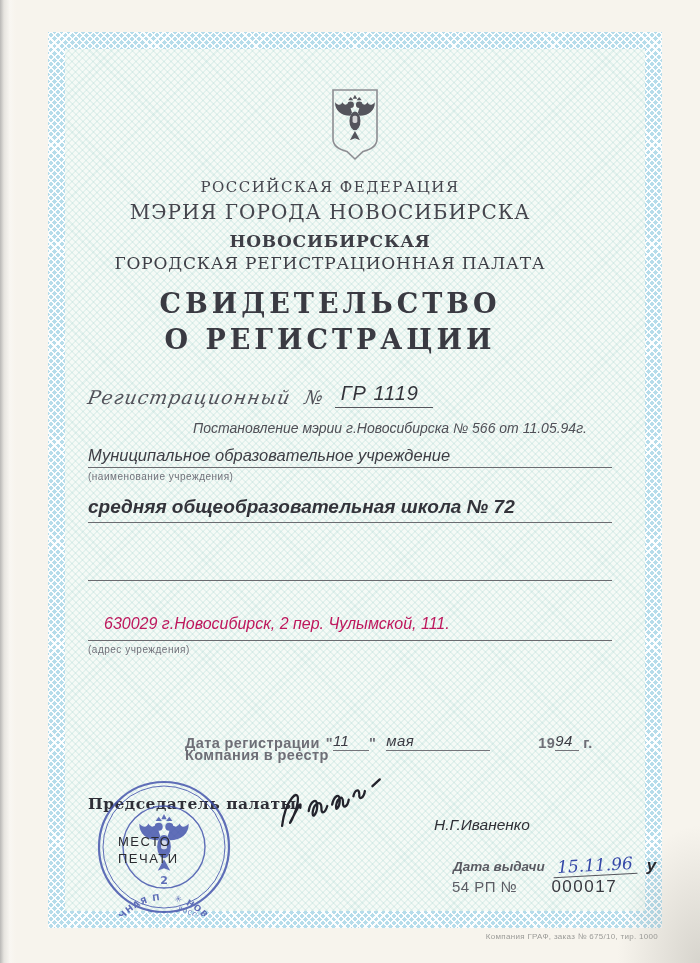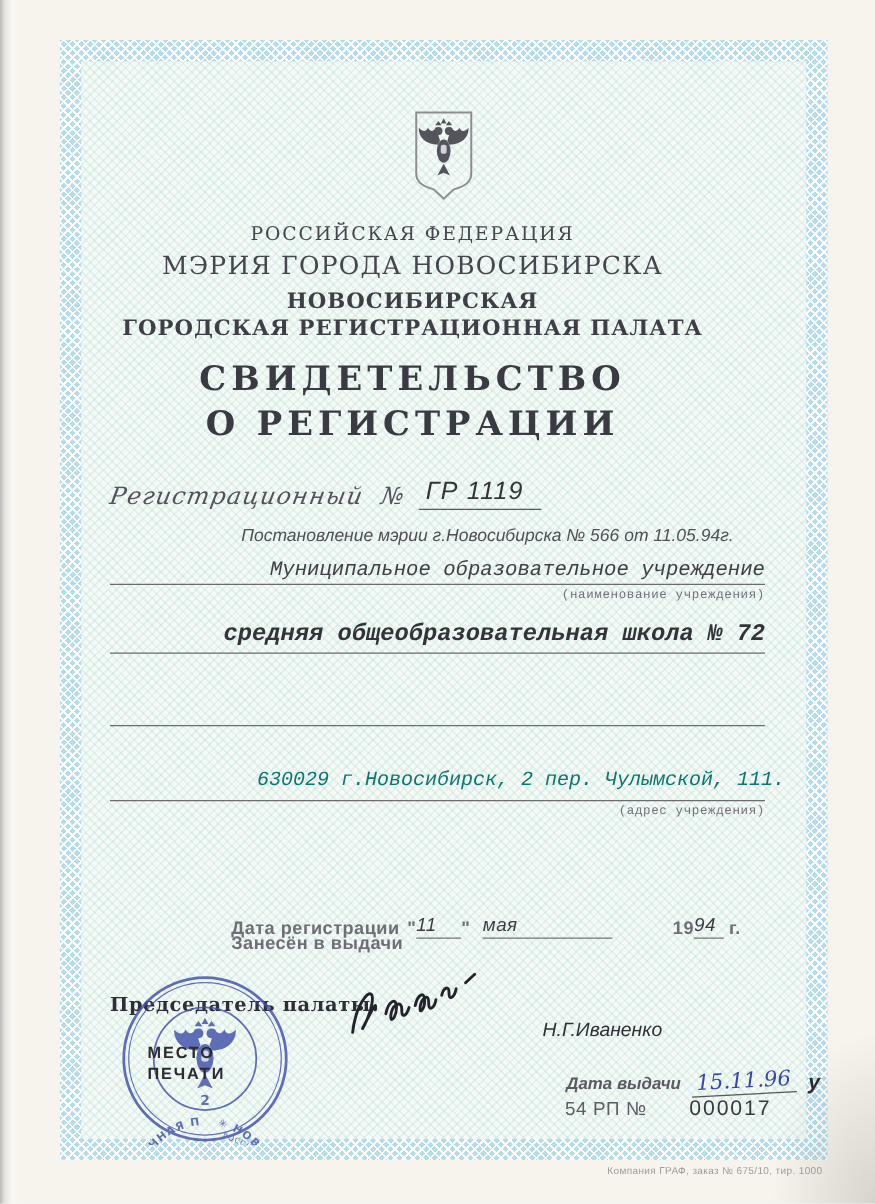--- a/index.html
+++ b/index.html
@@ -20,55 +20,55 @@
     background-image:
       repeating-linear-gradient(45deg,rgba(255,255,255,.95) 0 1.5px,rgba(255,255,255,0) 1.5px 5px),
       repeating-linear-gradient(-45deg,rgba(255,255,255,.95) 0 1.5px,rgba(255,255,255,0) 1.5px 5px);}
   .cert-inner{position:absolute;left:17px;top:17px;right:17px;bottom:17px;
     background-color:#f5faf6;
     background-image:
       repeating-linear-gradient(45deg,rgba(140,200,195,.17) 0 1.5px,rgba(140,200,195,0) 1.5px 5px),
       repeating-linear-gradient(-45deg,rgba(140,200,195,.17) 0 1.5px,rgba(140,200,195,0) 1.5px 5px);}
   
   .serif{font-family:"DejaVu Serif","Liberation Serif",serif;}
-  .ct{left:88px;width:524px;text-align:right;font-family:Liberation Mono, monospace;}
+  .ct{left:88px;width:524px;text-align:left;}
   .ctwide{left:48px;width:564px;text-align:center;}
   .hr{height:0;border-bottom:1.2px solid #6b6b70;}
   .country{top:178px;font-size:15px;letter-spacing:1.5px;color:#45454d;}
   .issuer{top:200px;font-size:20px;letter-spacing:1px;color:#45454d;}
   .chamber1{top:231px;font-size:17px;font-weight:bold;letter-spacing:.8px;color:#3e3e46;}
-  .chamber2{top:253px;font-size:17px;font-weight:bold;letter-spacing:.8px;color:#3e3e46;}
+  .chamber2{top:253px;font-size:17px;font-weight:normal;letter-spacing:.8px;color:#3e3e46;}
   .title{font-size:27px;font-weight:bold;letter-spacing:4px;color:#3a3a42;}
   .title1{top:288px;} .title2{top:324px;}
   .reg-row{left:88px;top:382px;display:flex;align-items:flex-end;}
   .reg-script{font-family:"DejaVu Serif","Liberation Serif",serif;font-style:italic;
     font-size:19px;color:#52525a;transform:skewX(-10deg);letter-spacing:1px;}
   .reg-no-sign{font-family:"DejaVu Serif","Liberation Serif",serif;font-style:italic;
     font-size:19px;color:#52525a;margin-left:14px;transform:skewX(-10deg);}
   .reg-value{margin-left:12px;font-size:20px;font-weight:normal;font-style:italic;
     color:#33333a;letter-spacing:1px;border-bottom:1.6px solid #55555c;padding:0 14px 2px 6px;}
   .resolution{left:130px;top:420px;width:520px;text-align:center;font-style:italic;
     font-size:14px;color:#4f4f56;}
   .org1{top:446px;font-style:italic;font-size:16.5px;color:#3e3e45;}
   .caption{font-size:10px;color:#71717a;letter-spacing:.5px;}
   .cap1{top:471px;} .cap2{top:644px;}
   .org2{top:496px;font-style:italic;font-weight:bold;font-size:19px;color:#33333a;}
-  .addr{top:615px;font-style:italic;font-size:16px;color:#0f766e;padding-left:16px;}
+  .addr{top:615px;font-style:italic;font-size:16px;color:#be185d;padding-left:16px;}
   .row-gray{display:flex;align-items:flex-end;font-size:14.5px;font-weight:bold;
     color:#6e6e76;letter-spacing:.4px;}
   .regdate{left:185px;top:696px;}
   .registry{left:185px;top:747px;}
   .fill{border-bottom:1.2px solid #74747a;text-align:left;font-style:italic;
     font-weight:normal;color:#3c3c44;font-size:15px;padding-bottom:1px;margin-top:36px;}
   .f-day{min-width:36px;} .f-month{min-width:104px;} .f-year{min-width:24px;}
   .f-registry{min-width:150px;margin-left:10px;}
   .chairman{left:88px;top:794px;font-family:"DejaVu Serif","Liberation Serif",serif;
     font-weight:bold;font-size:15.5px;color:#2e2e36;letter-spacing:.5px;z-index:1;}
   .stamp{left:95px;top:778px;opacity:.82;z-index:2;}
-  .mesto{left:118px;top:833px;font-size:13px;font-weight:bold;color:#2b2b30;
+  .mesto{left:118px;top:833px;font-size:13px;font-weight:normal;color:#2b2b30;
     letter-spacing:1.5px;line-height:17px;z-index:3;}
   .signature{left:262px;top:768px;transform:rotate(-6deg);z-index:2;}
   .chairman-name{left:434px;top:816px;font-style:italic;font-size:15.5px;color:#2f2f36;}
   .issue-row{left:453px;top:855px;display:flex;align-items:flex-end;}
   .issue-label{font-style:italic;font-size:13.5px;color:#5a5a62;padding-bottom:2px;font-weight:bold;}
   .issue-date{margin-left:8px;min-width:84px;text-align:center;
     border-bottom:1.2px solid #55555c;font-family:"DejaVu Serif","Liberation Serif",serif;
     font-style:italic;font-size:17px;color:#3548a8;transform:rotate(-3deg);padding-bottom:0;}
   .issue-mark{margin-left:10px;font-weight:bold;font-style:italic;font-size:17px;color:#26262c;}
   .series-row{left:452px;top:877px;display:flex;align-items:baseline;}
@@ -142,21 +142,21 @@
   <span style="margin-left:6px;">"</span>
   <span class="fill f-day">11</span>
   <span>"</span>
   <span class="fill f-month" style="margin-left:10px;">мая</span>
   <span style="margin-left:12px;padding-left:36px;">19</span>
   <span class="fill f-year">94</span>
   <span style="margin-left:4px;">г.</span>
 </div>
 
 <div class="abs row-gray registry">
-  <span>Занесён в выдачи</span>
+  <span>Компания в реестр</span>
 </div>
 
 <div class="abs chairman">Председатель палаты</div>
 
 <svg class="abs stamp" width="138" height="138" viewBox="0 0 138 138">
   <defs>
     <path id="rp-inner" d="M69,122 A53,53 0 1 1 68.9,122" fill="none"></path>
     <path id="rp-outer" d="M69,131 A62,62 0 1 1 68.9,131" fill="none"></path>
   </defs>
   <g stroke="#4050ab" fill="none">

